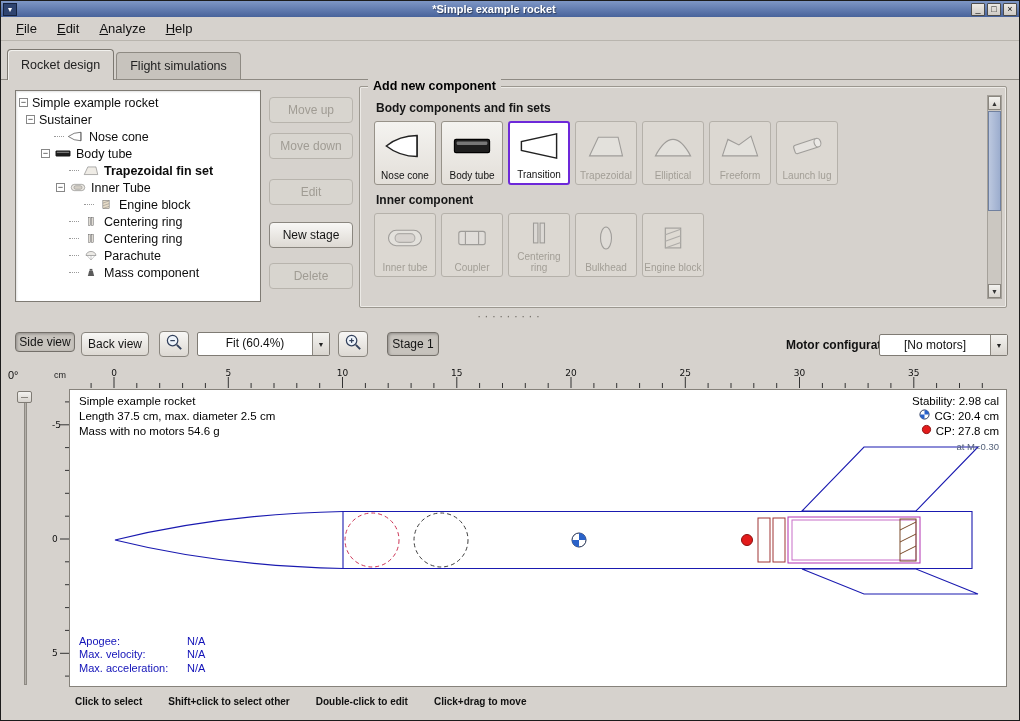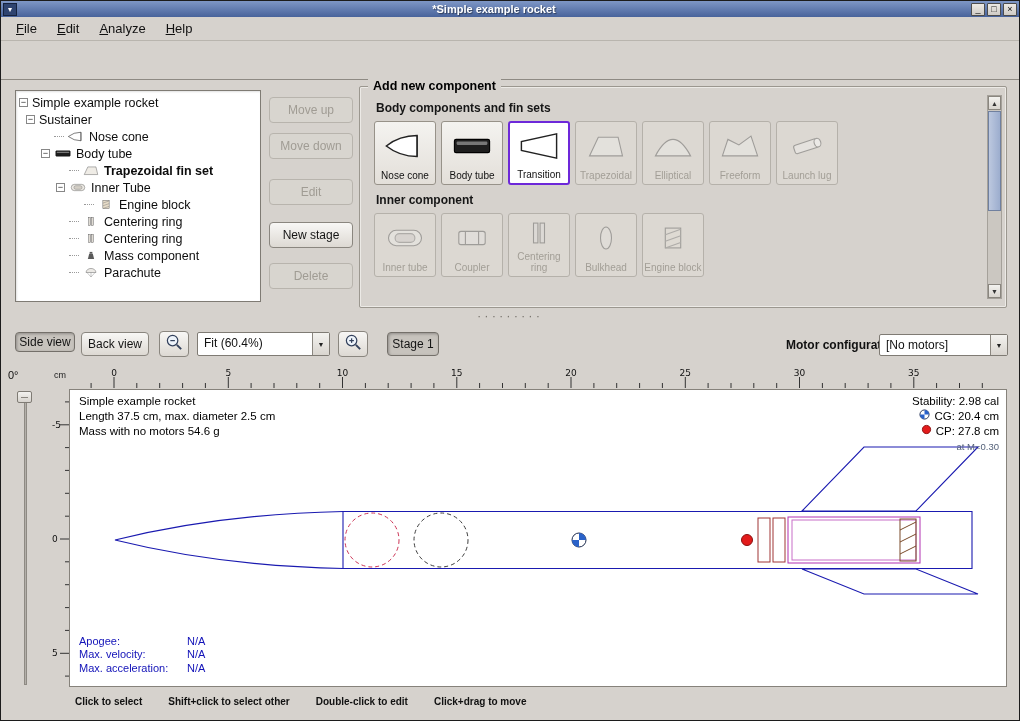--- a/index.html
+++ b/index.html
@@ -70,21 +70,21 @@
     background:linear-gradient(90deg,#bcc8df,#9cadce); border:1px solid #70809f; }
 
   
   .splitter { position:absolute; top:310px; left:0; right:0; height:14px; text-align:center;
     color:#7a766f; font-size:13px; letter-spacing:3px; line-height:10px; }
 
   
   .toolbar { position:absolute; top:324px; left:0; right:0; height:40px; }
   .tbtn { position:absolute; }
   .combo { position:absolute; display:flex; background:#fff; border:1px solid #7f7b74; border-radius:2px; }
-  .combo-text { flex:1; font-size:12px; padding:3px 6px; white-space:nowrap; overflow:hidden; color:#111; }
+  .combo-text { flex:1; font-size:12px; padding:3px 6px; white-space:nowrap; overflow:hidden; color:#111;text-align:center; }
   .combo-btn { width:17px; background:linear-gradient(#f3f2ef,#d9d5cf); border-left:1px solid #8a867f;
     display:flex; align-items:center; justify-content:center; font-size:7px; color:#222; font-style:normal; }
   .motor-label { position:absolute; left:756px; top:13px; font-size:12px; font-weight:bold; color:#111;padding-left:29px; }
 
   
   .rot-label { position:absolute; left:7px; top:368px; font-size:11px; color:#111; }
   .rot-track { position:absolute; left:23px; top:392px; width:3px; height:292px; background:#b3afa9; border:1px solid #8e8a83; }
   .rot-handle { position:absolute; left:16px; top:390px; width:15px; height:12px;
     background:linear-gradient(#f3f2ef,#d7d3cd); border:1px solid #7f7b74; border-radius:2px; }
   .rot-handle::after { content:""; position:absolute; left:3px; right:3px; top:5px; border-top:1px solid #8a867f; }
@@ -118,20 +118,24 @@
     <div class="tb-btn">×</div>
   </div>
 
   <div class="menubar">
       <div class="menu-item"><span class="mn">F</span>ile</div>
       <div class="menu-item"><span class="mn">E</span>dit</div>
       <div class="menu-item"><span class="mn">A</span>nalyze</div>
       <div class="menu-item"><span class="mn">H</span>elp</div>
     </div>
 
+  <div class="tab-bar">
+      <div class="tab active">Rocket design</div>
+      <div class="tab">Flight simulations</div>
+    </div>
 
   <div class="upper">
     <div class="tree-box">
         <div class="trow" style="padding-left: 3px;">
           <span class="expander">−</span>
           <span>Simple example rocket</span>
         </div>
         <div class="trow" style="padding-left: 10px;">
           <span class="expander">−</span>
           <span>Sustainer</span>
@@ -202,35 +206,35 @@
               <rect x="15" y="4" width="4" height="18" fill="#e0dcd4" stroke="#555"></rect>
               <rect x="21" y="4" width="4" height="18" fill="#e0dcd4" stroke="#555"></rect>
             </svg>
           </span>
           <span>Centering ring</span>
         </div>
         <div class="trow" style="padding-left: 53px;">
           <span class="conn"></span>
           <span class="ticon">
             <svg viewBox="0 0 40 26">
+              <path d="M9,13 A11,9 0 0 1 31,13 Z" fill="#eceae6" stroke="#555"></path>
+              <path d="M11,13 L20,23 M20,13 L20,23 M29,13 L20,23" stroke="#888" fill="none"></path>
+            </svg>
+          </span>
+          <span>Parachute</span>
+        </div>
+        <div class="trow" style="padding-left: 53px;">
+          <span class="conn"></span>
+          <span class="ticon">
+            <svg viewBox="0 0 40 26">
               <path d="M13,21 L16,9 L24,9 L27,21 Z" fill="#5a5a5a"></path>
               <rect x="17" y="5" width="6" height="4" fill="#5a5a5a"></rect>
             </svg>
           </span>
           <span>Mass component</span>
-        </div>
-        <div class="trow" style="padding-left: 53px;">
-          <span class="conn"></span>
-          <span class="ticon">
-            <svg viewBox="0 0 40 26">
-              <path d="M9,13 A11,9 0 0 1 31,13 Z" fill="#eceae6" stroke="#555"></path>
-              <path d="M11,13 L20,23 M20,13 L20,23 M29,13 L20,23" stroke="#888" fill="none"></path>
-            </svg>
-          </span>
-          <span>Parachute</span>
         </div>
       </div>
     <div class="actions">
         <div class="btn action disabled" style="top: 7px;">Move up</div>
         <div class="btn action disabled" style="top: 43px;">Move down</div>
         <div class="btn action disabled" style="top: 89px;">Edit</div>
         <div class="btn action" style="top: 132px;">New stage</div>
         <div class="btn action disabled" style="top: 173px;">Delete</div>
       </div>
     <div class="gbox">

